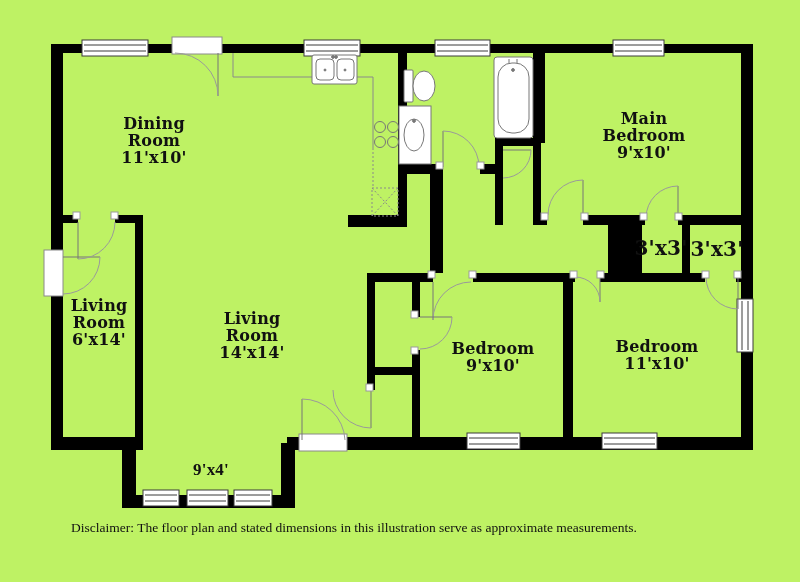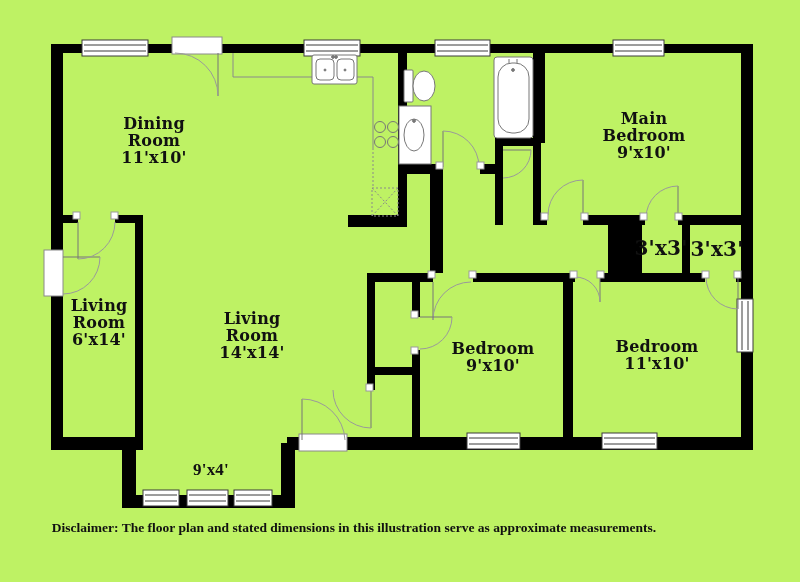--- a/index.html
+++ b/index.html
@@ -12,21 +12,20 @@
     position:absolute;transform:translate(-50%,-50%);
     text-align:center;font-weight:bold;font-size:16px;line-height:17px;
     color:#111111;white-space:nowrap;letter-spacing:.2px;
   }
   .room-label.closet{font-size:20px;}
   .room-label.nook{font-size:17px;font-family:Liberation Serif, serif;}
   .disclaimer{
     position:absolute;left:0;top:519px;width:708px;text-align:center;
     font-family:"Liberation Serif",serif;font-size:13.5px;line-height:18.5px;
     color:#111111;
-    font-weight:bold;
   }
 </style>
 </head>
 <body>
 
 <div class="canvas">
 
   <svg class="plan-svg" width="800" height="582" viewBox="0 0 800 582">
 
     <g fill="#000000">

